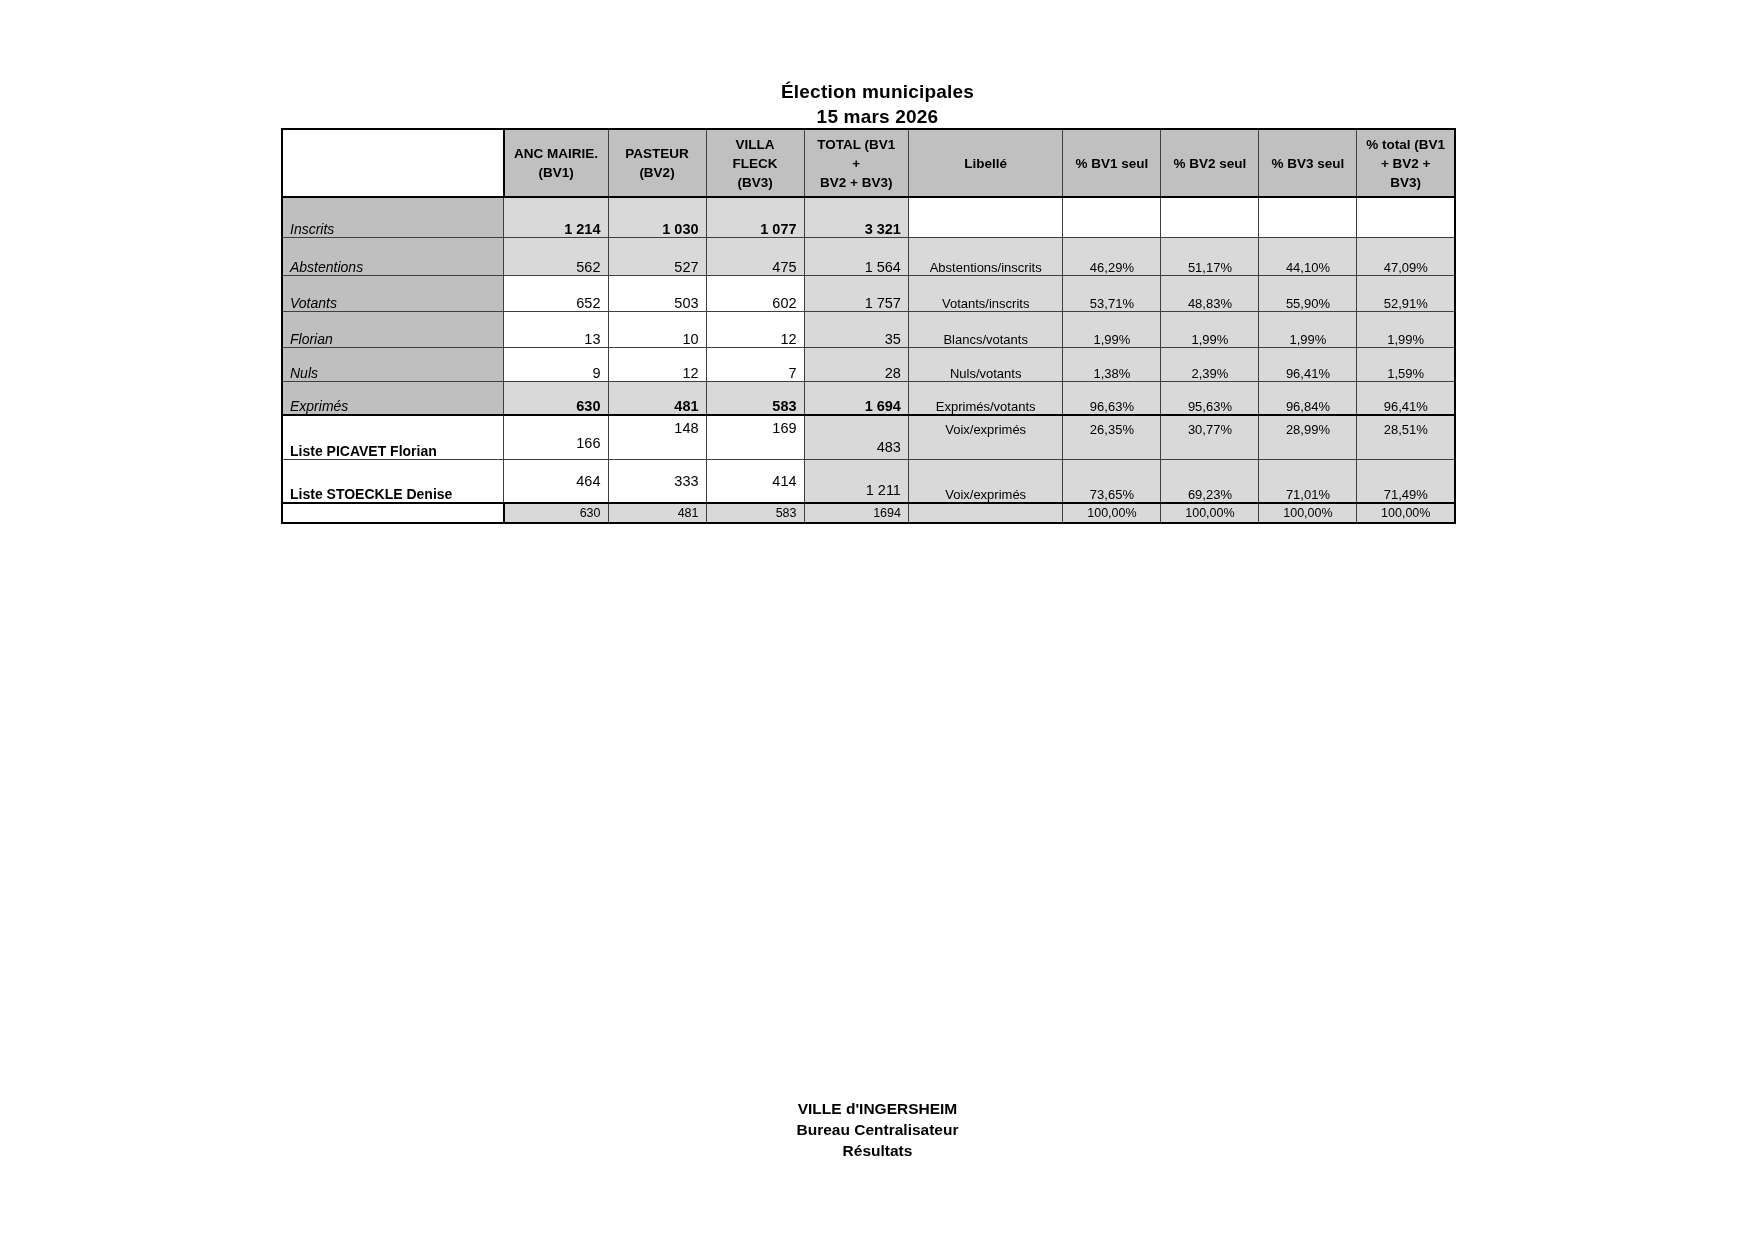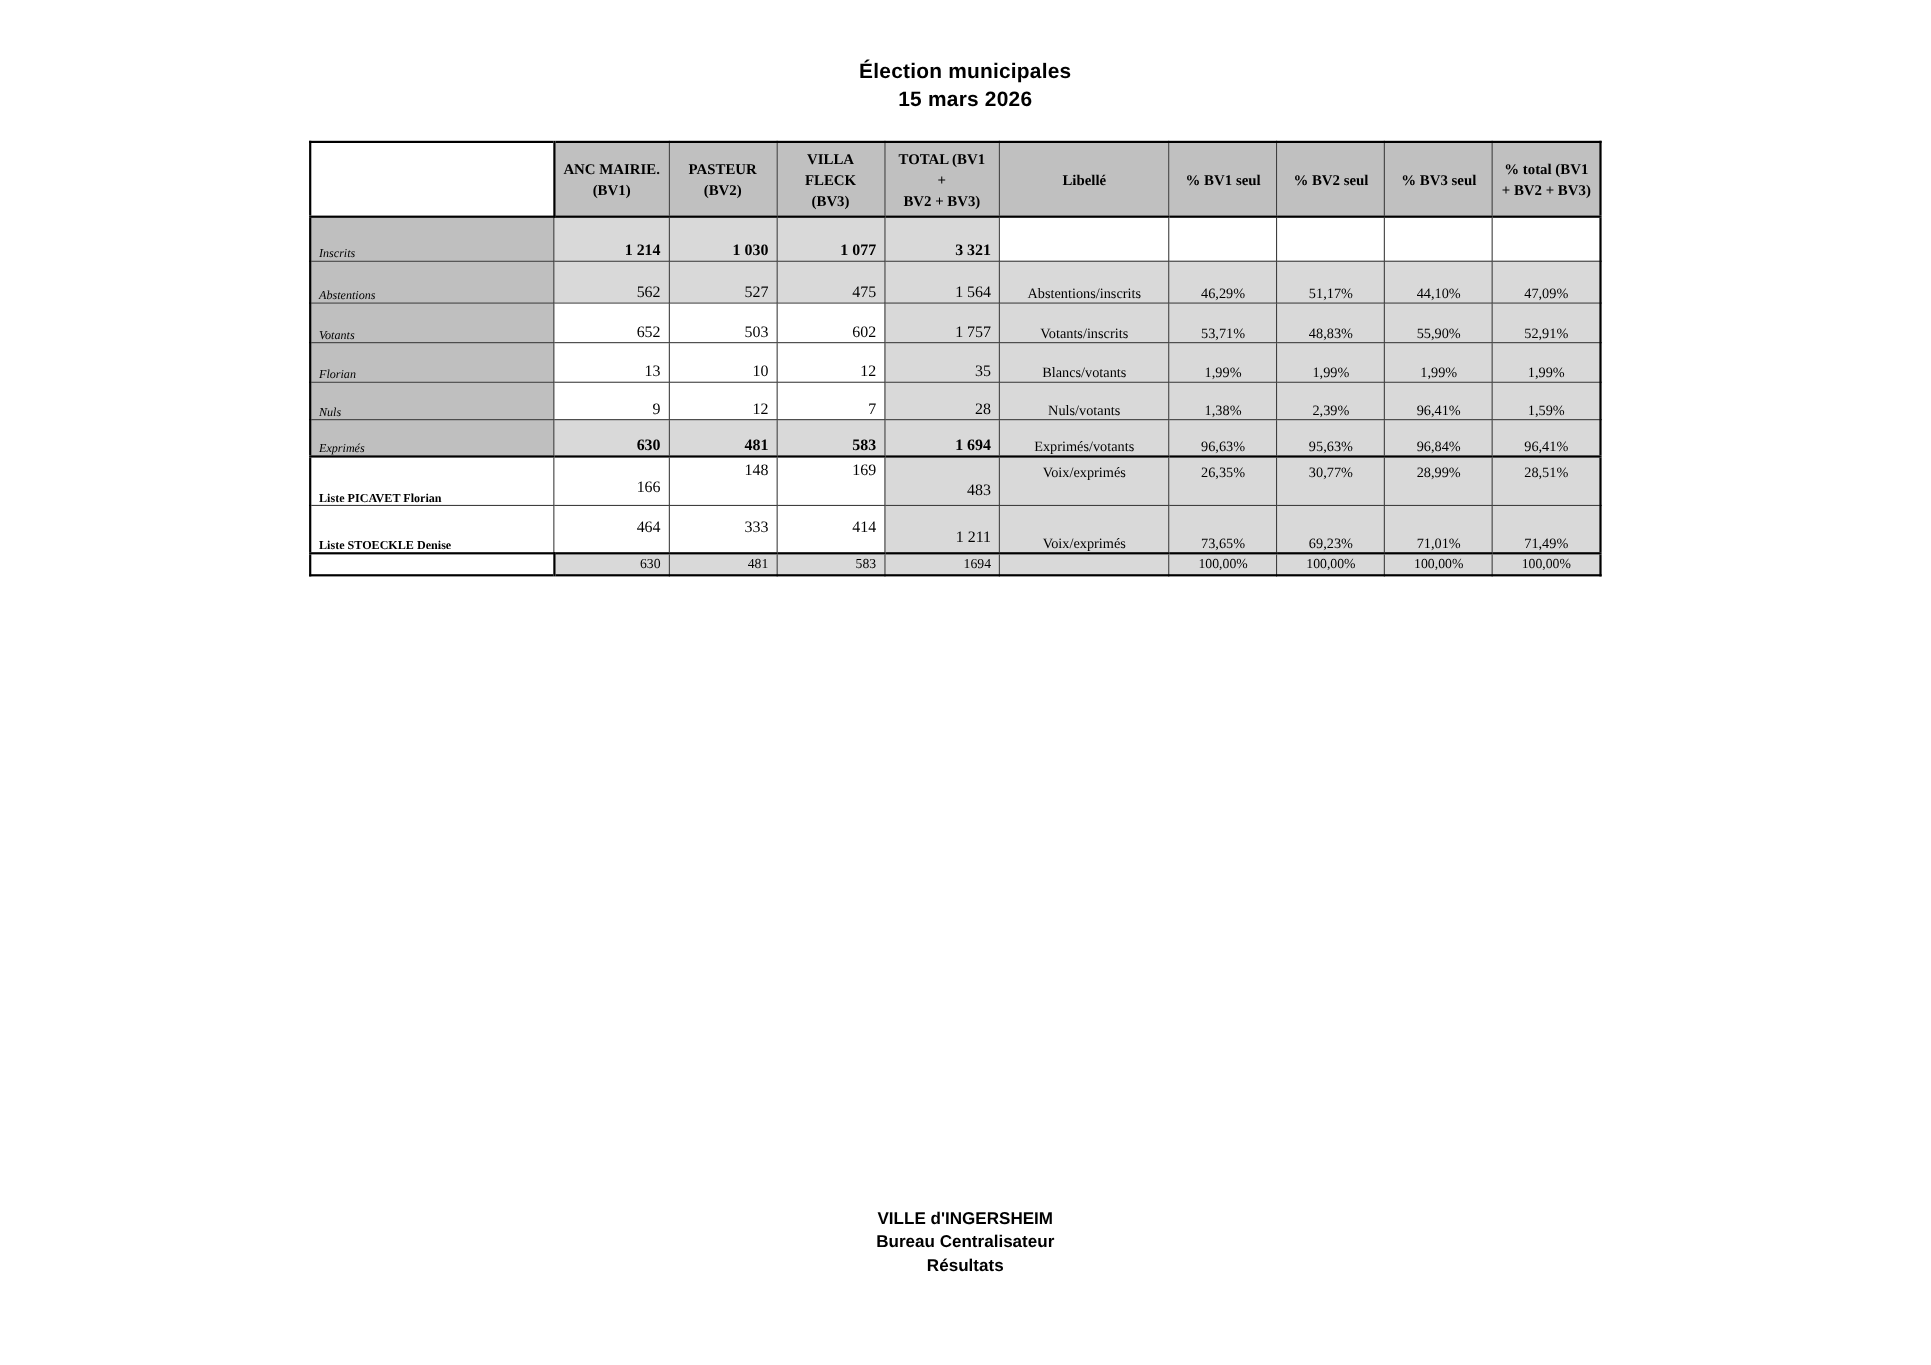--- a/index.html
+++ b/index.html
@@ -12,38 +12,37 @@
     height: 1241px;
     font-family: "Liberation Sans", sans-serif;
     color: #000000;
     position: relative;
     overflow: hidden;
   }
 
   
   .doc-title {
     position: absolute;
-    top: 53px;
+    top: 79px;
     left: 0;
     width: 1755px;
     text-align: center;
     font-size: 19px;
     font-weight: bold;
     line-height: 25px;
     letter-spacing: 0.2px;
   }
   .doc-title .line2 { display: block; }
 
   
   .table-wrap {
     position: absolute;
     left: 281px;
     top: 128px;
     width: 1035px;
-    font-family: Liberation Serif, serif;
   }
   table.results {
     border-collapse: collapse;
     table-layout: fixed;
     width: 1175px;
     font-size: 13.5px;
   }
   table.results td, table.results th {
     border: 1px solid #3f3f3f;
     padding: 0 7px;
@@ -83,21 +82,21 @@
     background: #ffffff;
     border-right: 2px solid #000;
   }
 
   
   td.lbl {
     background: #bfbfbf;
     font-style: italic;
     font-weight: bold;
     text-align: left;
-    font-size: 11px;
+    font-size: 14px;
     padding-bottom: 4px;
     border-right: 2px solid #000;
   }
   td.lbl.liste {
     background: #ffffff;
     font-style: normal;
     font-weight: bold;
   }
   td.num {
     text-align: right;

